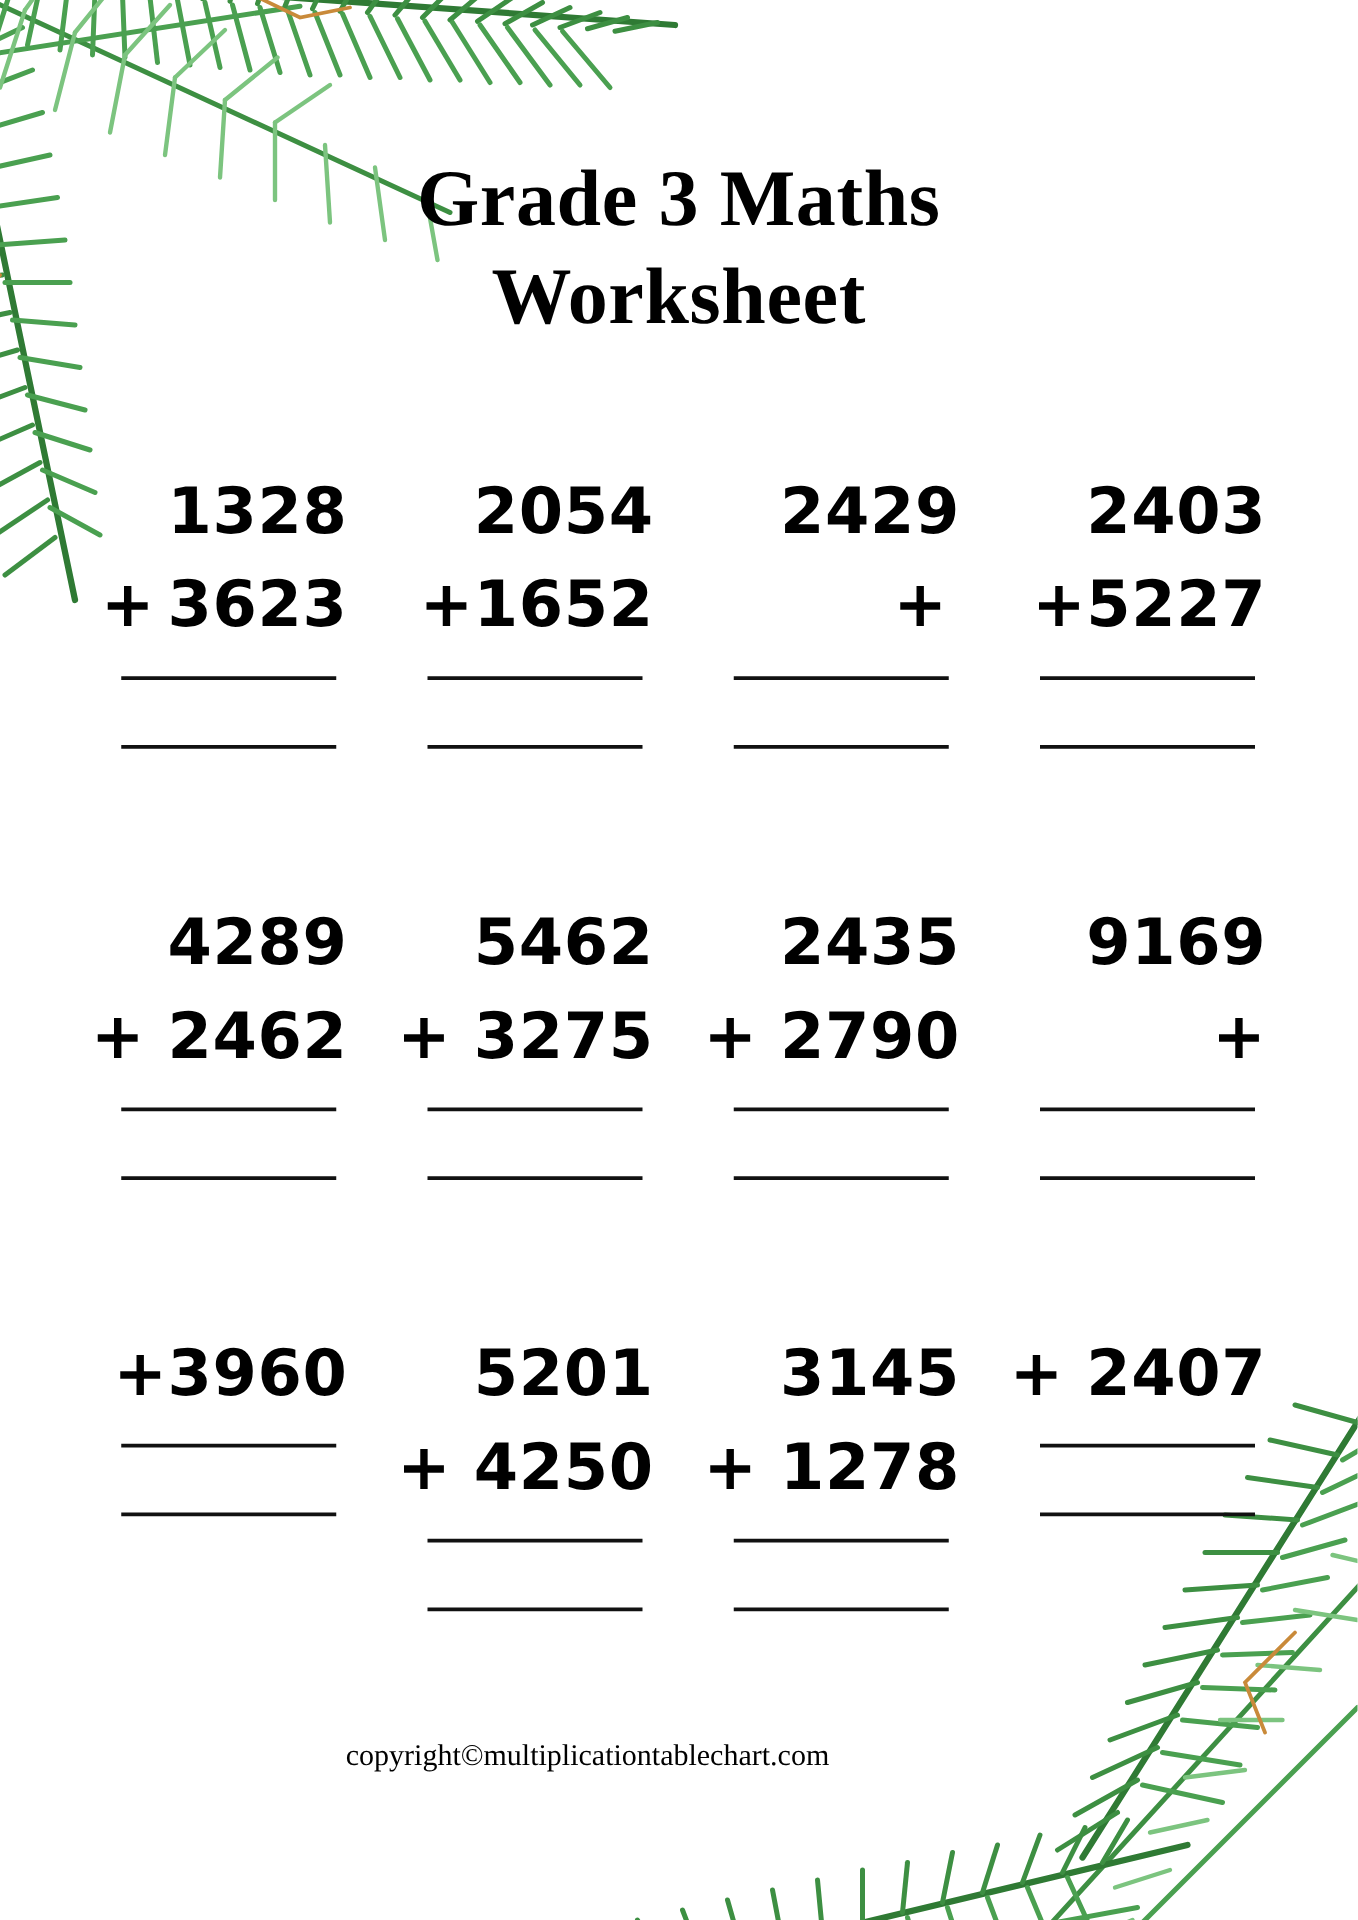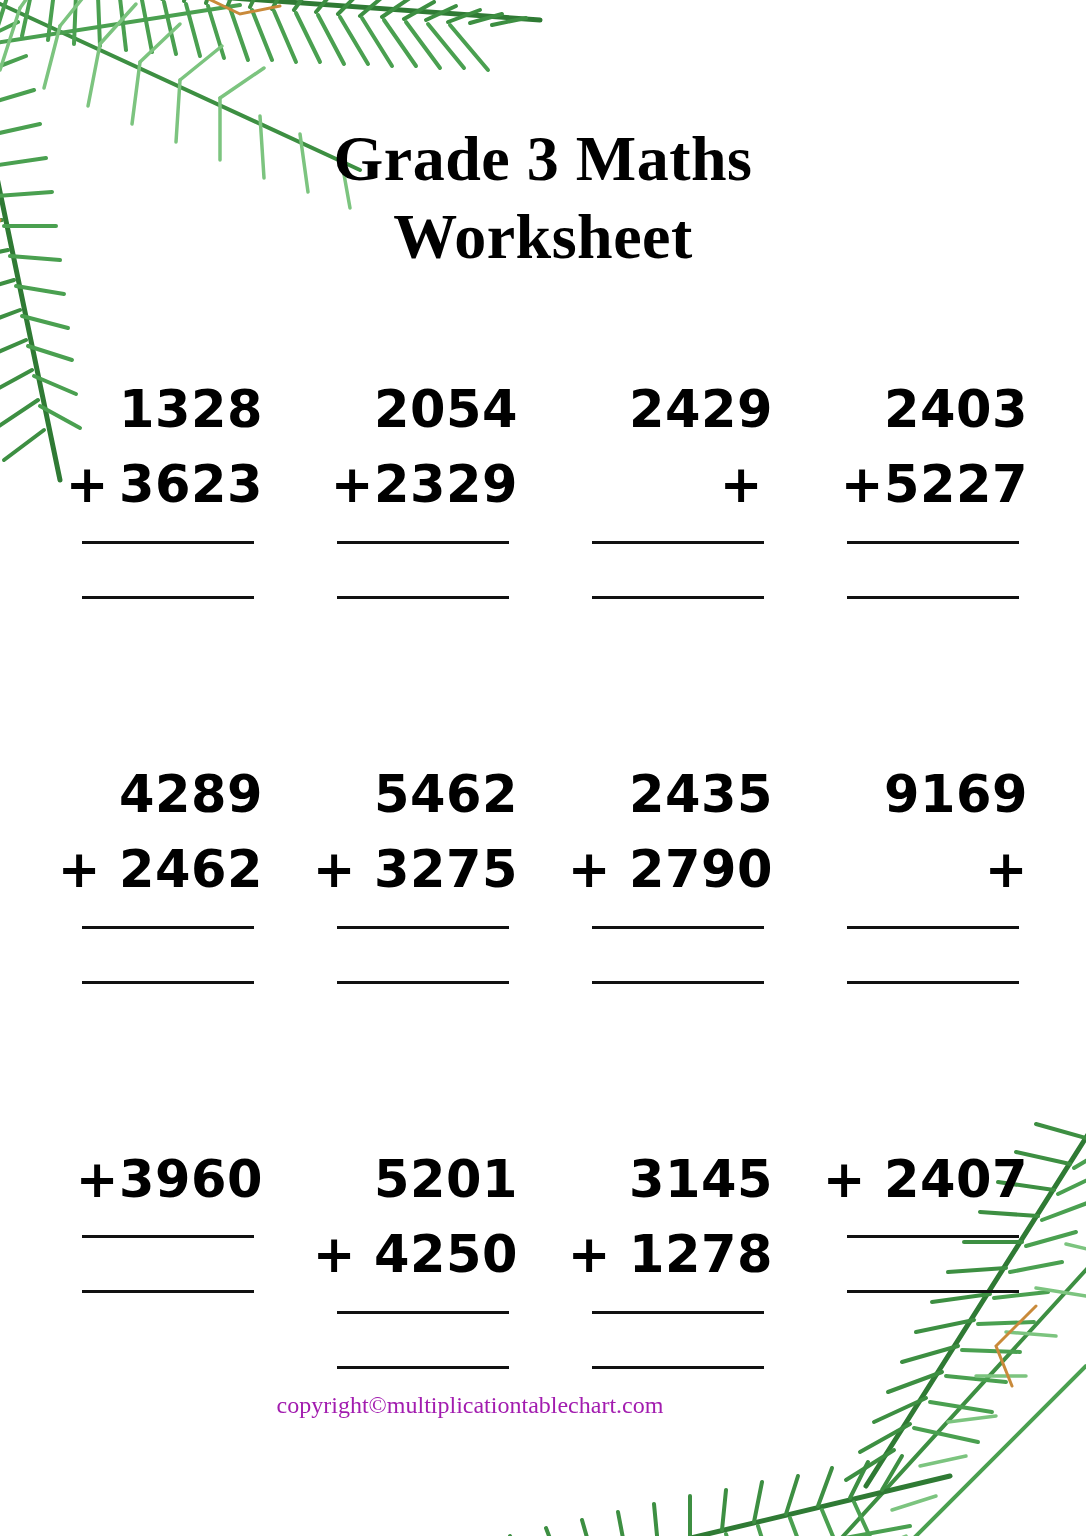--- a/index.html
+++ b/index.html
@@ -49,21 +49,20 @@
 
   
   .grid {
     position: absolute;
     top: 372px;
     left: 60px;
     width: 980px;
     display: grid;
     grid-template-columns: repeat(4, 1fr);
     grid-template-rows: repeat(3, 345px);
-    gap: 40px;
   }
   .problem {
     position: relative;
     width: 100%;
     height: 100%;
   }
   .prob-inner {
     width: 215px;
     margin: 0 auto;
     position: relative;
@@ -108,21 +107,21 @@
 
   
   .copyright {
     position: absolute;
     top: 1392px;
     left: 0;
     width: 940px;
     text-align: center;
     font-family: "Liberation Serif", serif;
     font-size: 24px;
-    color: #a21caf;
+    color: #000000;
   }
 </style>
 </head>
 <body>
 
 <div class="page">
 
   <svg class="foliage foliage-tl" viewBox="0 0 640 560">
     <g stroke="#3d8f42" stroke-width="3" fill="none" stroke-linecap="round">
       <path d="M40 20 L600 60" stroke="#2f7a34" stroke-width="5"></path>
@@ -341,21 +340,21 @@
         <div class="rule rule-1"></div>
         <div class="rule rule-2"></div>
       </div>
     </div>
 
     <div class="problem">
       <div class="prob-inner">
         <div class="row row-top">2054</div>
         <div class="row row-bottom">
           <span class="plus tight">+</span>
-          <span>2329</span>
+          <span>1652</span>
         </div>
         <div class="rule rule-1"></div>
         <div class="rule rule-2"></div>
       </div>
     </div>
 
     <div class="problem">
       <div class="prob-inner">
         <div class="row row-top">2429</div>
         <div class="row row-bottom">

